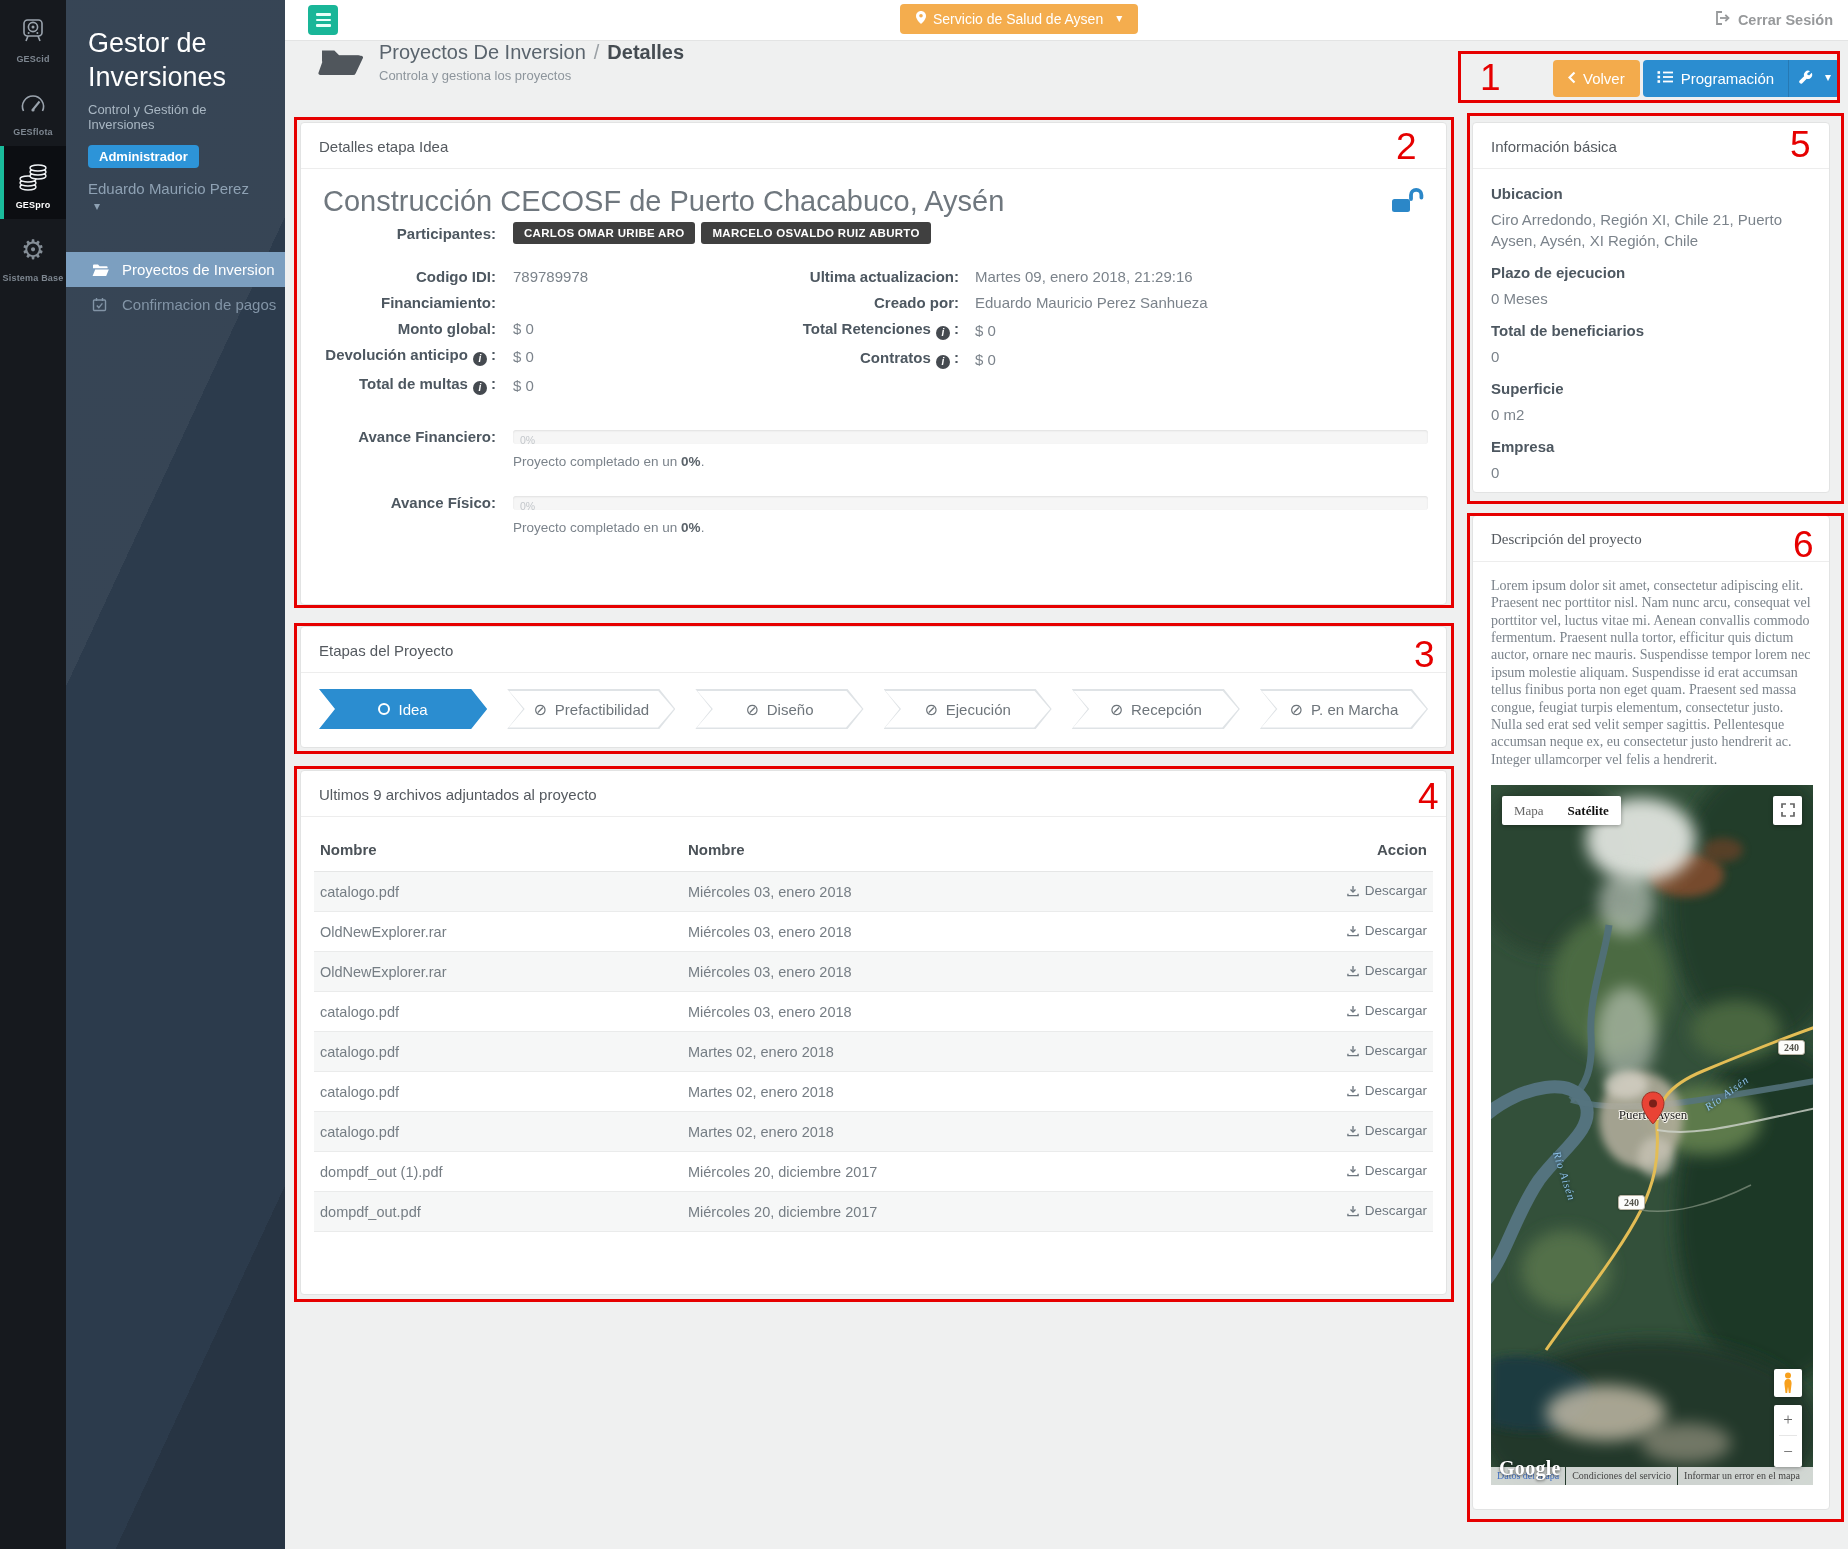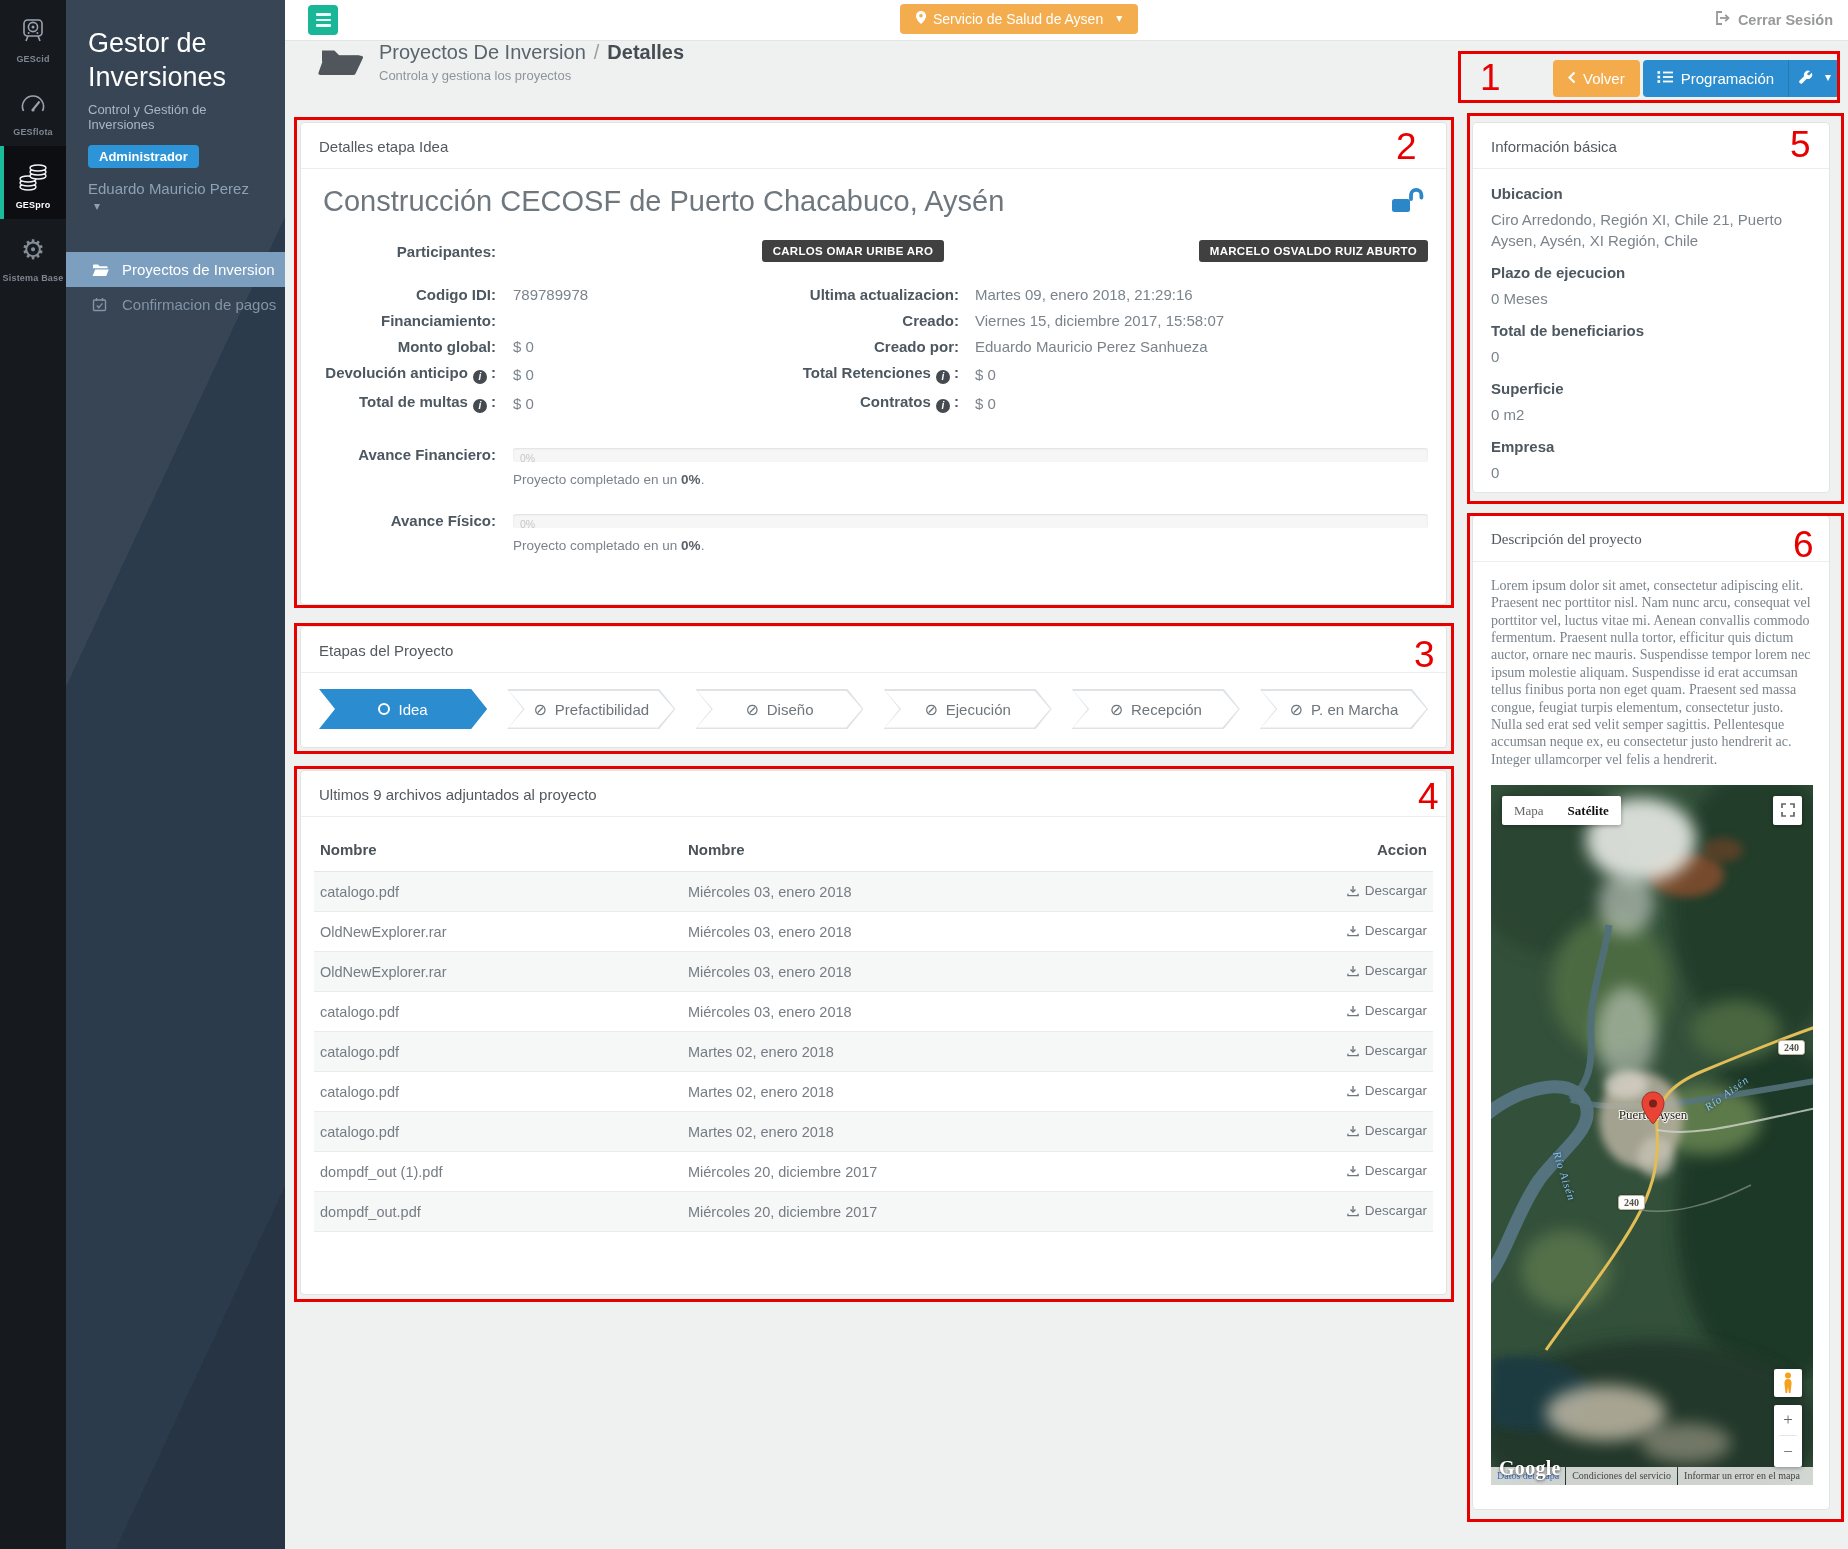--- a/index.html
+++ b/index.html
@@ -67,21 +67,21 @@
   .p-files   { left:300px; top:770px; width:1147px; height:525px; }
   .p-info    { left:1472px; top:122px; width:358px; height:371px; }
   .p-desc    { left:1472px; top:515px; width:358px; height:995px;font-family:Liberation Serif, serif; }
   
   .proj-title { font-size:29px; font-weight:400; color:#6f777e; padding:16px 60px 0 22px; }
   .unlock { position:absolute; right:22px; top:64px; }
   .dbody { padding:0 18px; }
   .frow { display:flex; align-items:center; margin-bottom:9px; }
   .flabel { width:177px; text-align:right; font-weight:bold; color:#4d5760; font-size:15px; flex:none; }
   .fvalue { margin-left:17px; color:#7b838b; font-size:15px; }
-  .badge-row { margin-top:22px;justify-content:space-between; }
+  .badge-row { margin-top:4px; }
   .pbadge { display:inline-block; background:#404040; color:#fff; font-size:11.5px; font-weight:bold; letter-spacing:.3px;
     padding:5px 11px; border-radius:3px; margin-left:17px; cursor:pointer; }
   .pbadge + .pbadge { margin-left:6px; }
   .fields { position:relative; margin-top:24px; min-height:135px; }
   .fcol-right { position:absolute; left:400px; top:0; width:711px; }
   .fcol-right .flabel { width:240px; }
   .fcol-right .fvalue { margin-left:16px; }
   .info-dot { display:inline-block; width:14px; height:14px; border-radius:50%; background:#454a50; color:#fff;
     font-size:10px; line-height:14px; text-align:center; font-style:italic; font-weight:bold; vertical-align:-2px; margin-left:5px; cursor:pointer; }
   .info-dot::after { content:"i"; }
@@ -358,24 +358,20 @@
         </div>
         <div class="frow">
           <span class="flabel"><span>Total de multas</span><span class="info-dot"></span><span> :</span></span>
           <span class="fvalue">$ 0</span>
         </div>
       </div>
       <div class="fcol-right">
         <div class="frow">
             <span class="flabel">Ultima actualizacion:</span>
             <span class="fvalue">Martes 09, enero 2018, 21:29:16</span>
-          </div>
-        <div class="frow">
-            <span class="flabel">Creado:</span>
-            <span class="fvalue">Viernes 15, diciembre 2017, 15:58:07</span>
           </div>
         <div class="frow">
             <span class="flabel">Creado por:</span>
             <span class="fvalue">Eduardo Mauricio Perez Sanhueza</span>
           </div>
         <div class="frow">
           <span class="flabel"><span>Total Retenciones</span><span class="info-dot"></span><span> :</span></span>
           <span class="fvalue">$ 0</span>
         </div>
         <div class="frow">

